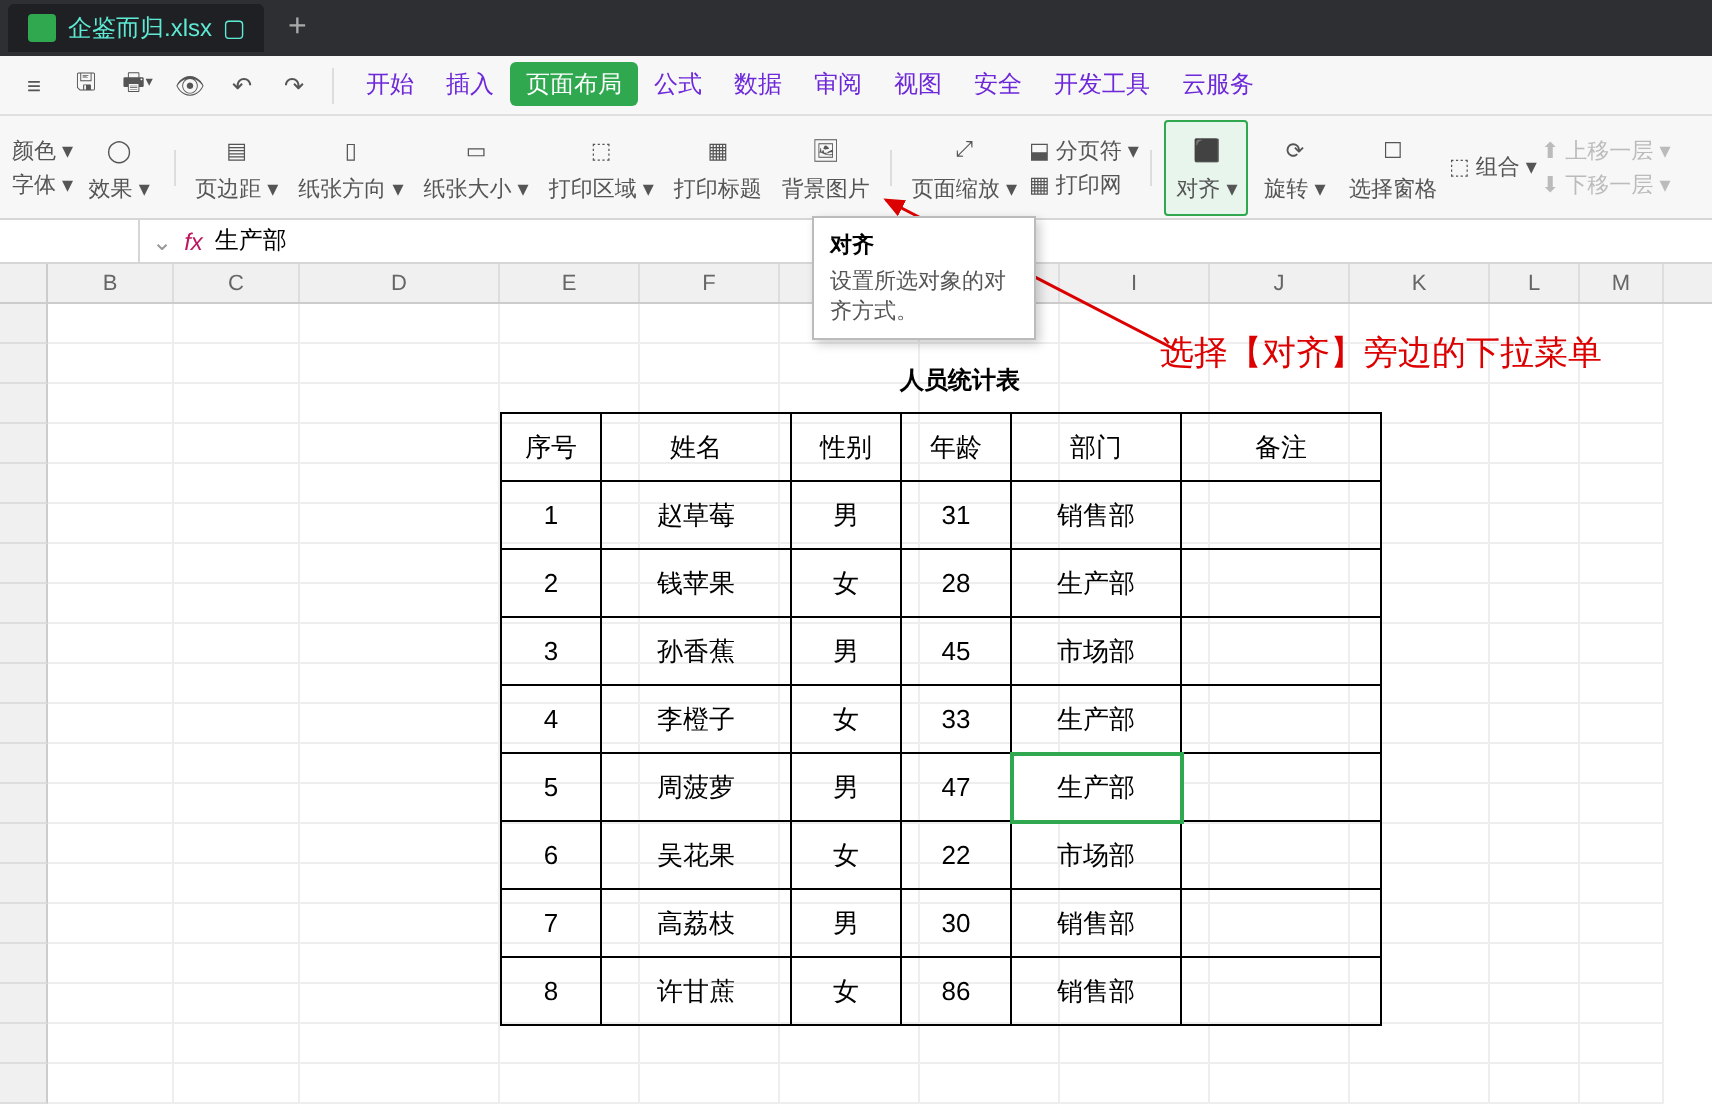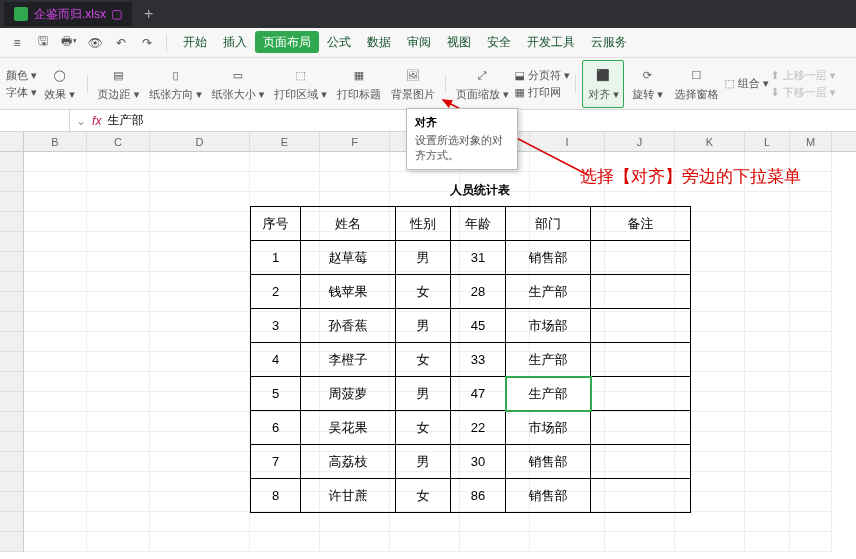--- a/index.html
+++ b/index.html
@@ -1,26 +1,26 @@
 <!DOCTYPE html>
 <html><head>
   <meta charset="utf-8">
   <style>
     * { box-sizing: border-box; margin: 0; padding: 0; }
     body { font-family: "Microsoft YaHei", Arial, sans-serif; font-size: 12px; background: #fff; width: 856px; height: 559px; overflow: hidden; position: relative; }
     
     .titlebar { background: #2d2f33; height: 28px; display: flex; align-items: center; padding: 0 4px; }
-    .tab { display: flex; align-items: center; gap: 6px; background: #1e2023; color: #d946ef; padding: 4px 10px; height: 24px; border-radius: 3px 3px 0 0; margin-right: 2px; }
+    .tab { display: flex; align-items: center; gap: 6px; background: #1e2023; color: #5eead4; padding: 4px 10px; height: 24px; border-radius: 3px 3px 0 0; margin-right: 2px; }
     .tab-icon { width: 14px; height: 14px; background: #2fa84f; border-radius: 2px; }
     .tab-close { width: 10px; display:flex; justify-content:center; }
     .newtab { color: #aaa; padding: 0 10px; font-size: 16px; }
     
     .menubar { background: #f7f7f7; height: 30px; display: flex; align-items: center; padding: 0 6px; gap: 4px; border-bottom: 1px solid #e0e0e0; }
     .menubar .icon-btn { width: 22px; height: 22px; display:flex; align-items:center; justify-content:center; color:#555; }
-    .menubar .ribbon-tab { padding: 4px 8px; color: #14532d; }
+    .menubar .ribbon-tab { padding: 4px 8px; color: #6d28d9; }
     .menubar .ribbon-tab.active { background: #2fa84f; color: #fff; border-radius: 3px; }
     .sep-v { width:1px; height:18px; background:#ddd; margin:0 4px;}
     
     .toolbar { background: #f7f7f7; height: 52px; display: flex; align-items: center; padding: 0 6px; gap: 2px; border-bottom: 1px solid #d6d6d6; position: relative; }
     .tool { display: flex; flex-direction: column; align-items: center; justify-content: center; min-width: 42px; height: 48px; padding: 2px 4px; color: #555; font-size: 11px; gap:2px;}
     .tool-ico { width: 20px; height: 20px; display:flex; align-items:center; justify-content:center; }
     .tool.active { background: #e8f5ec; border: 1px solid #2fa84f; border-radius: 2px; }
     .side-col { display:flex; flex-direction:column; gap:2px; font-size:11px; color:#555;}
     .side-col .disabled { color:#bbb; }
     .side-item { display:flex; align-items:center; gap:3px;}

